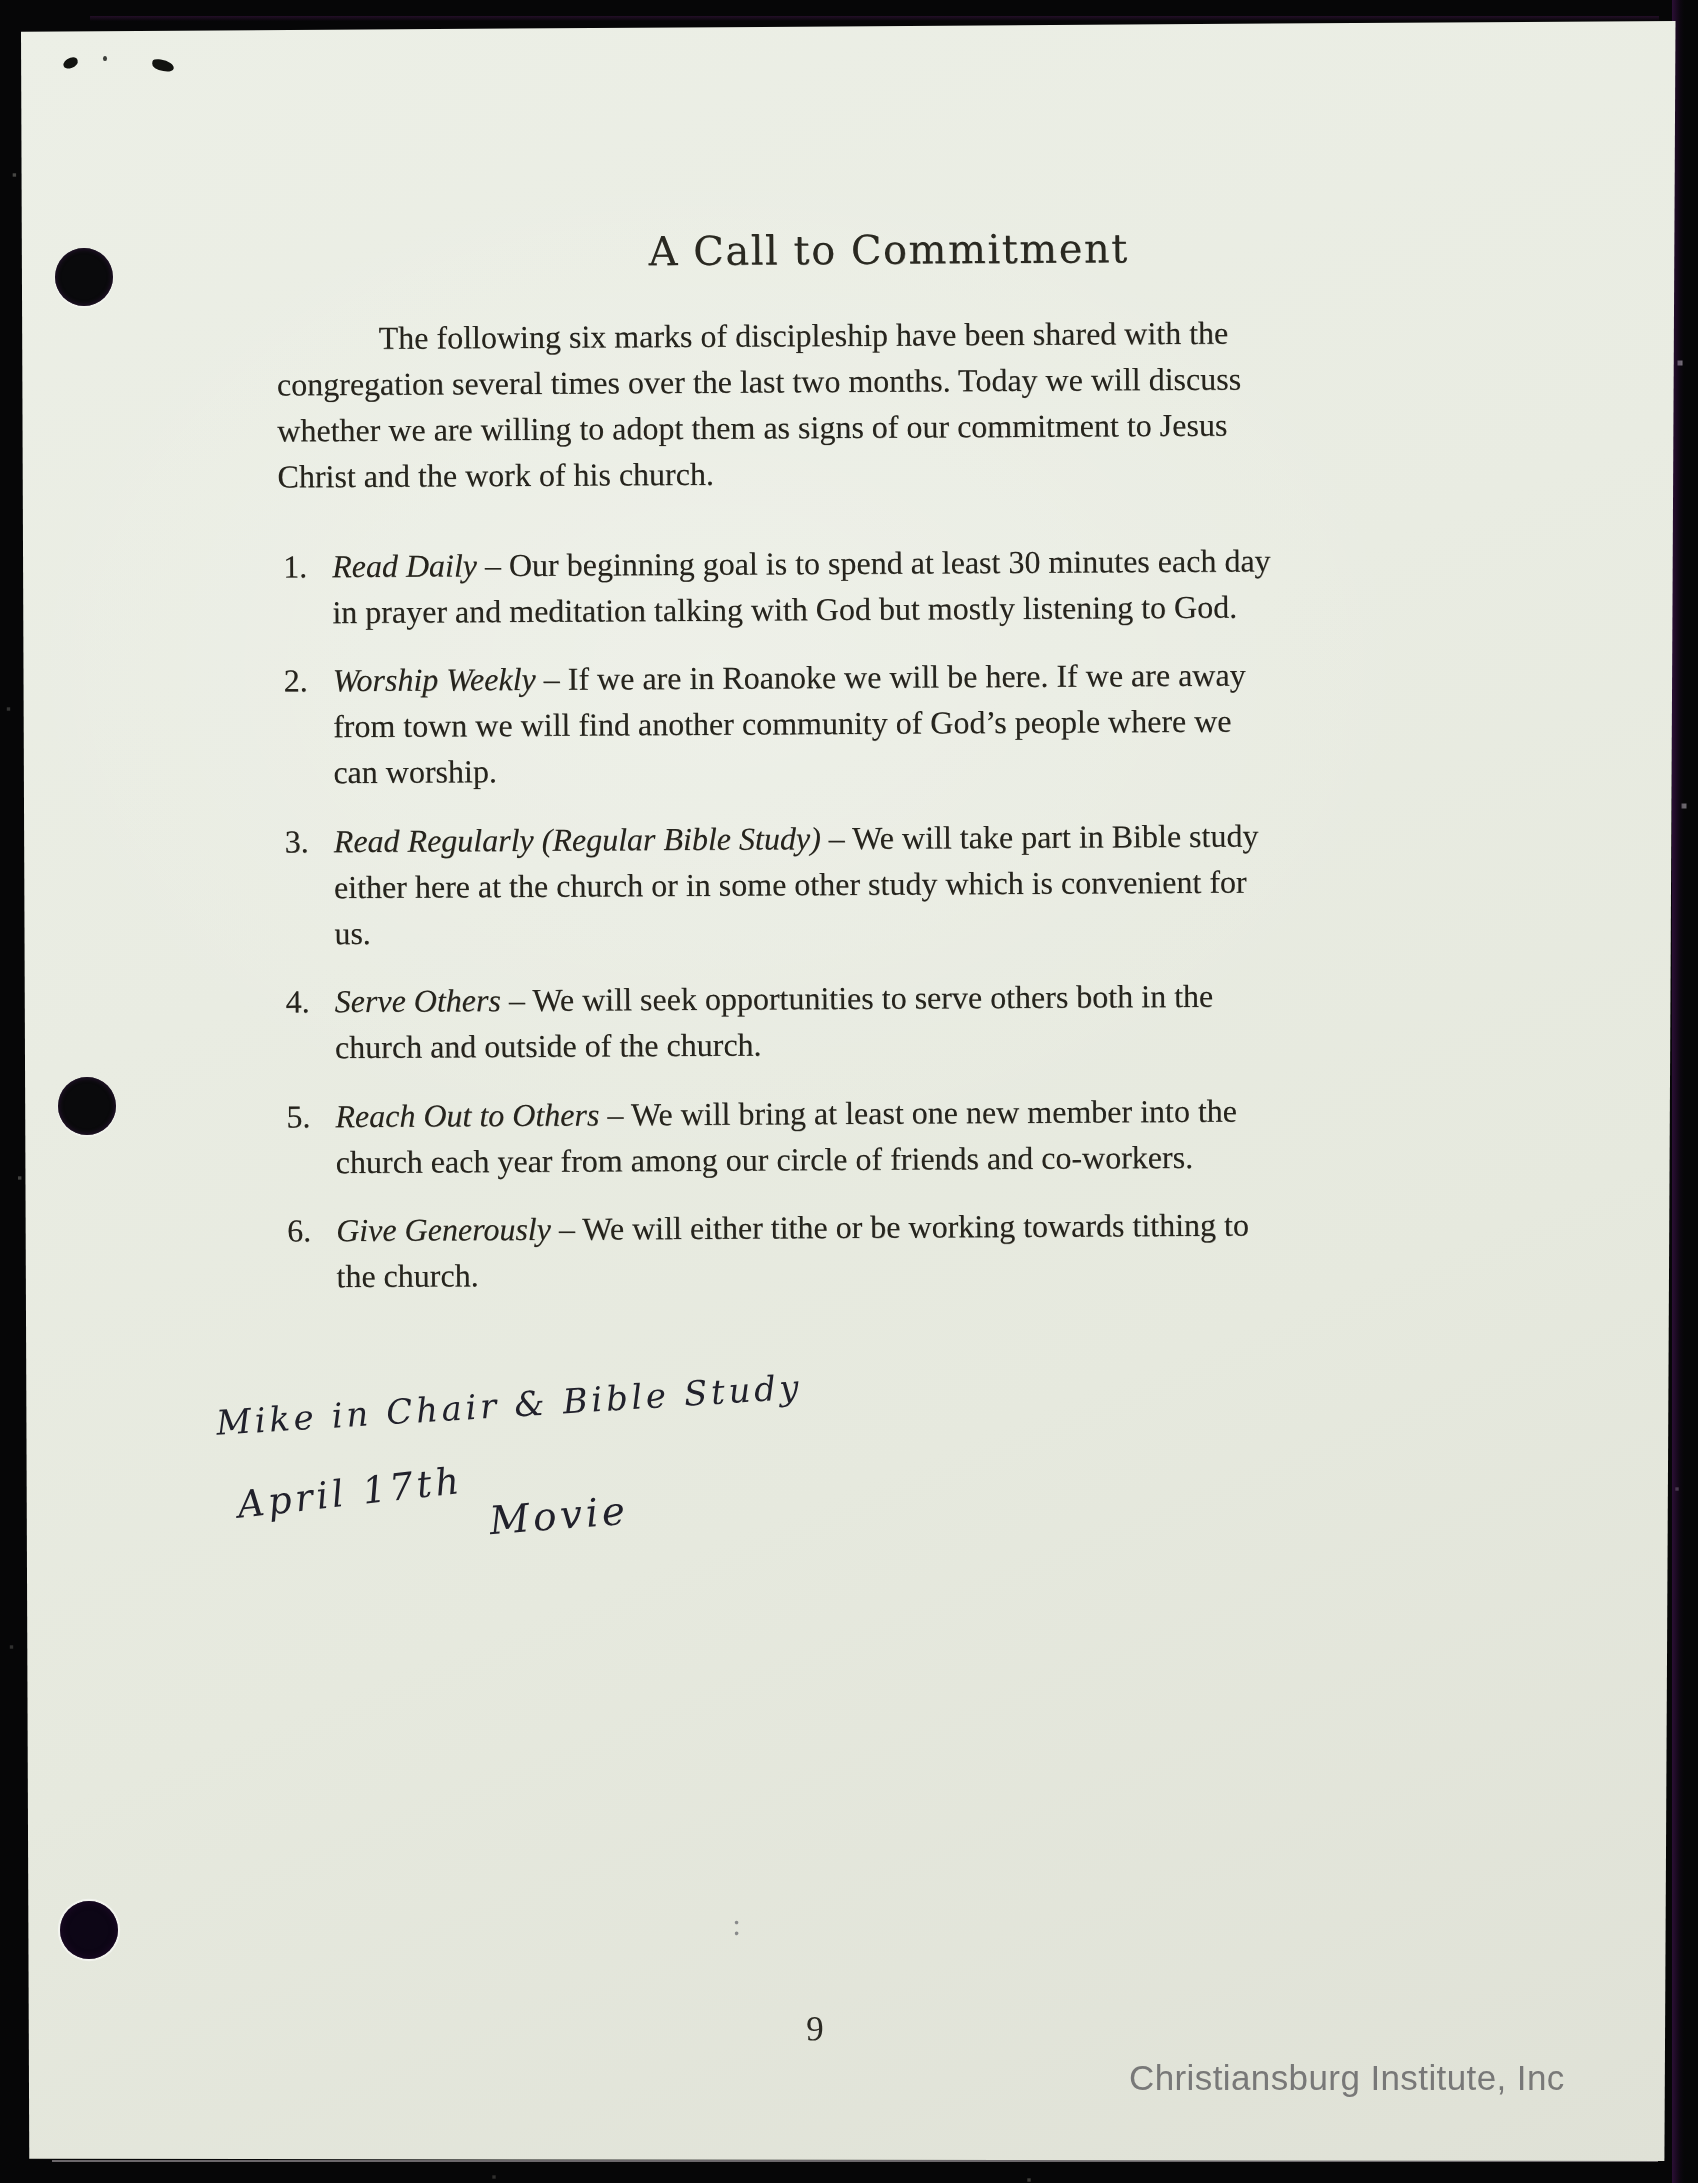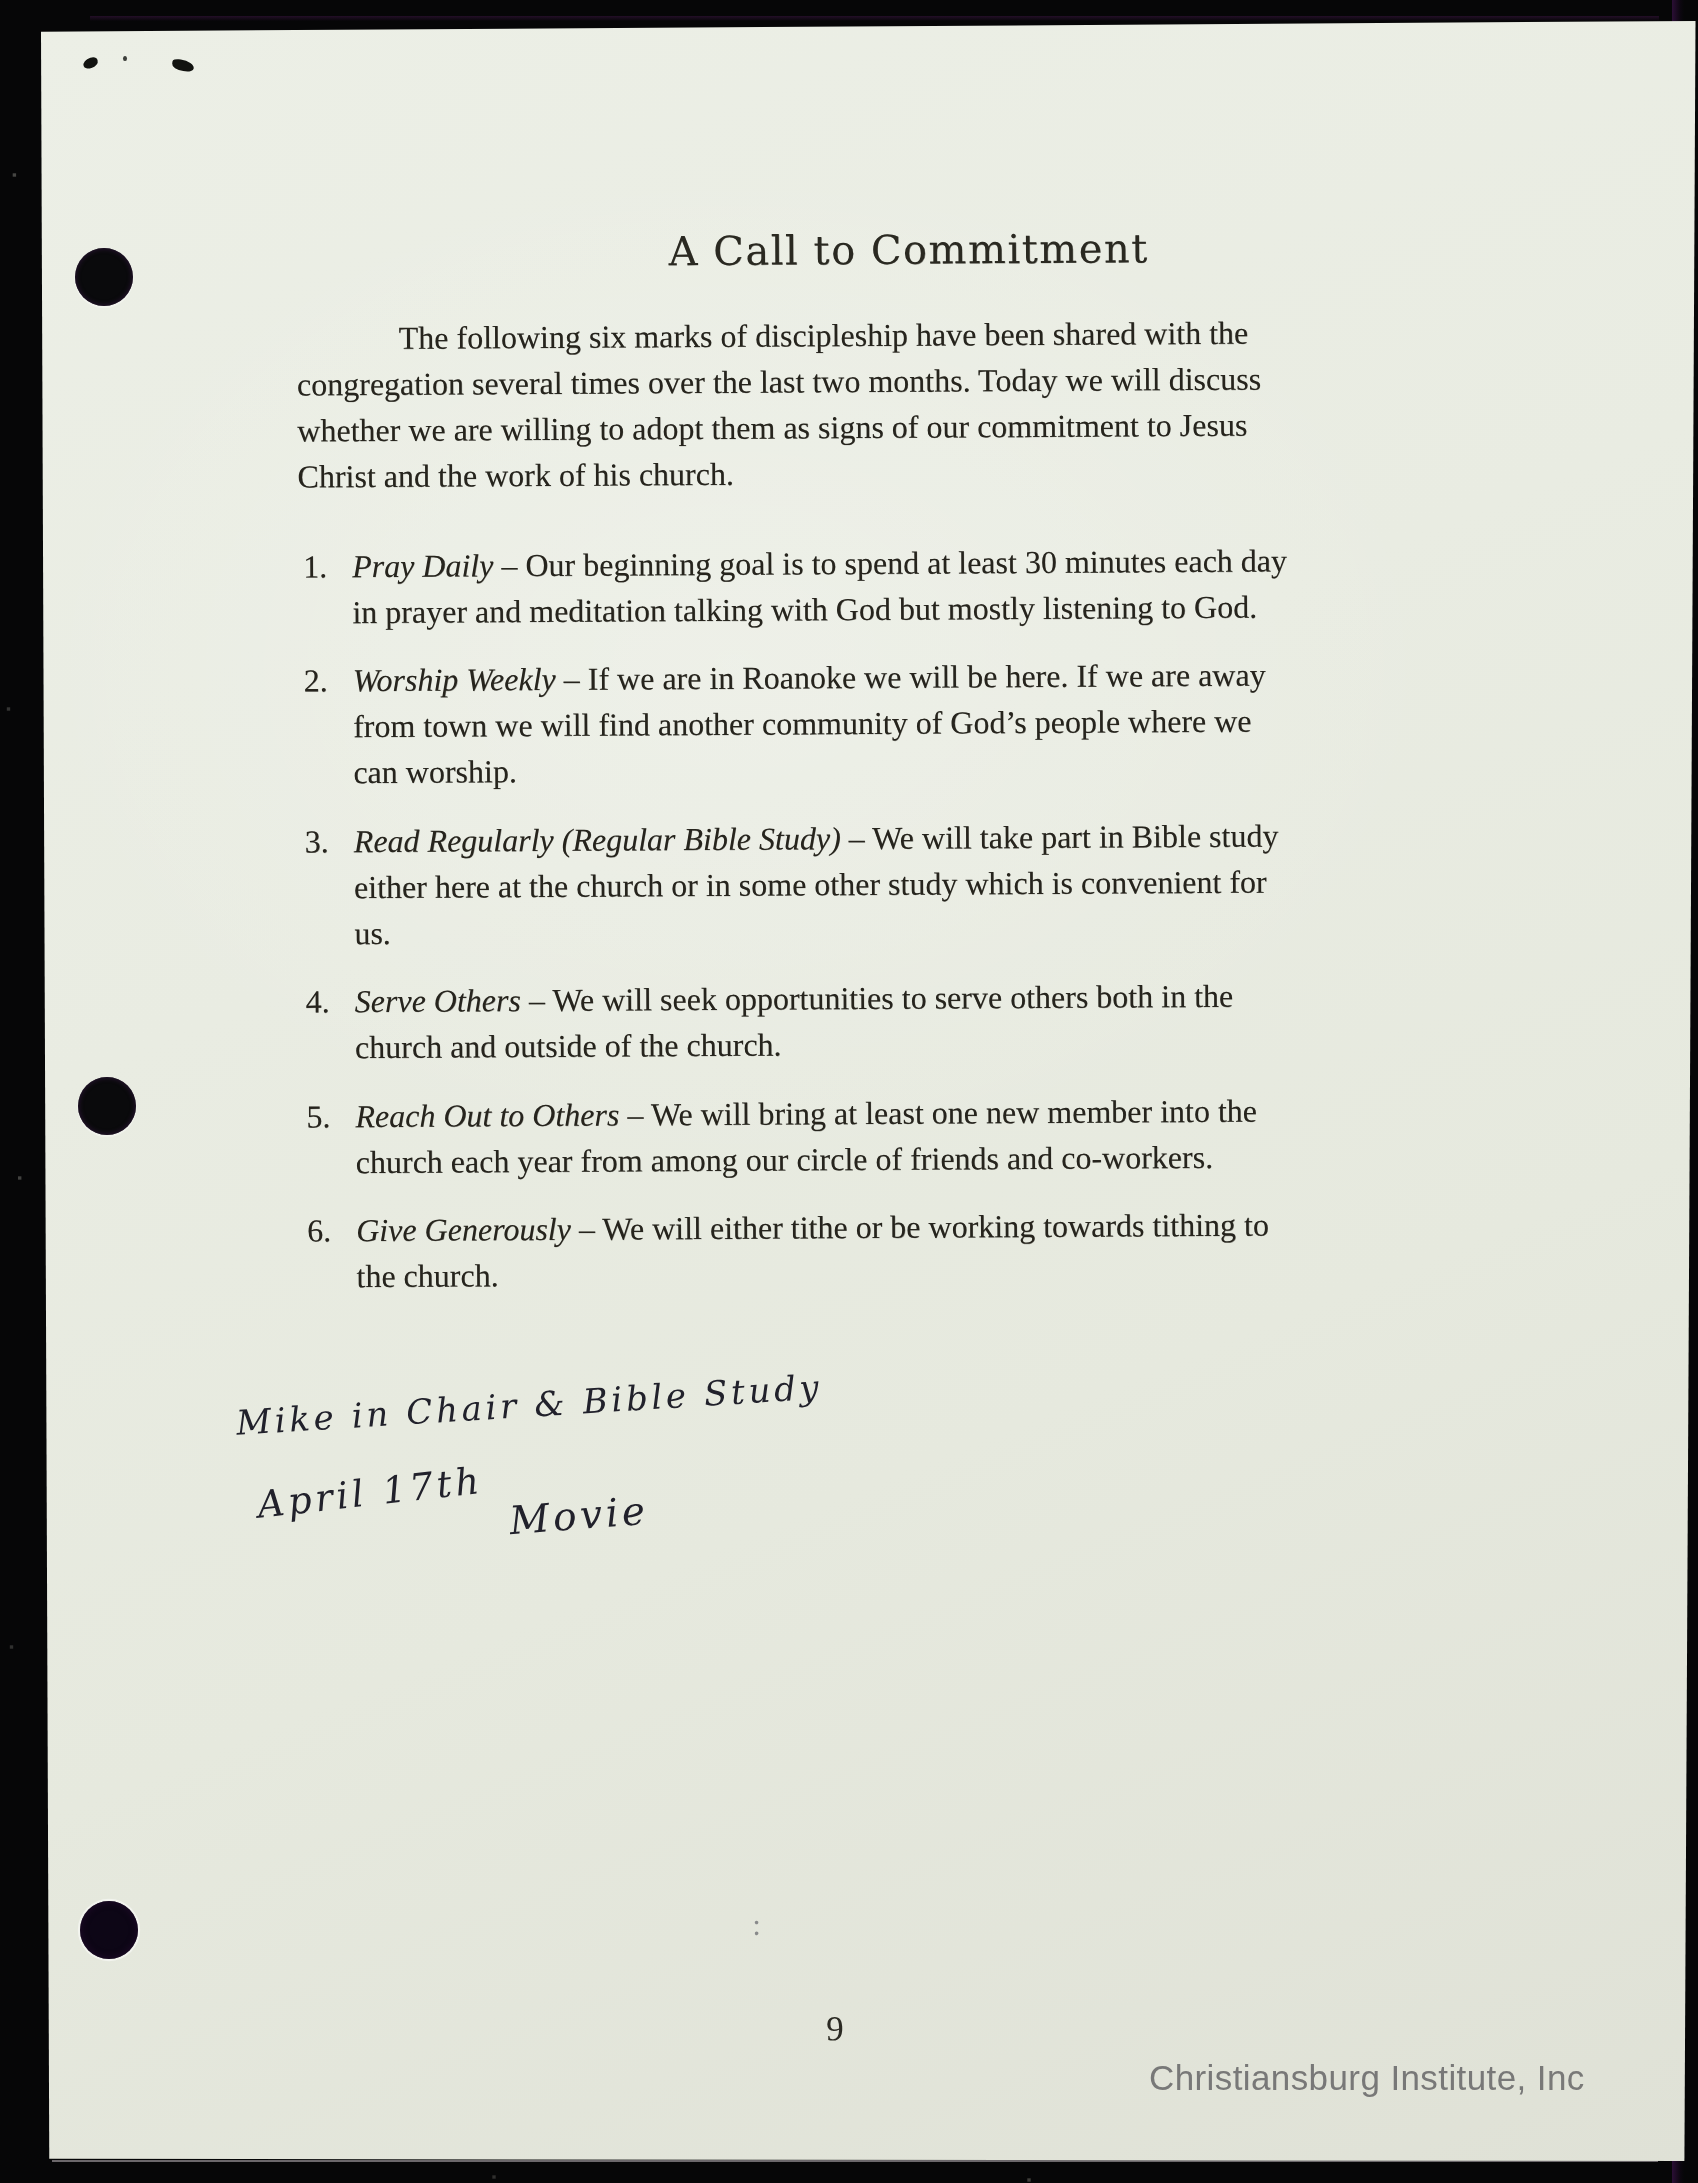--- a/index.html
+++ b/index.html
@@ -54,21 +54,21 @@
   .edge-glint-bottom {
     position: absolute;
     top: 2160px;
     left: 52px;
     width: 1606px;
     height: 2.2px;
     background: rgba(248,238,244,0.42);
   }
   .paper {
     position: absolute;
-    left: 39px;
+    left: 19px;
     top: 21px;
     width: 1657px;
     height: 2141px;
     background:
       radial-gradient(ellipse 1046px 747px at 42% 30%, rgba(255,255,255,0.20), rgba(255,255,255,0) 70%),
       linear-gradient(158deg, #ecefe6 0%, #e9ece2 38%, #e6e9de 64%, #dfe1d6 100%);
     clip-path: polygon(0.12% 0.5%, 99.97% 0%, 99.3% 99.95%, 0.62% 99.85%);
   }
   .print-layer {
     position: absolute;
@@ -233,21 +233,21 @@
 
       <h1 class="page-title">A Call to Commitment</h1>
 
       <p class="intro">The following six marks of discipleship have been shared with the
 congregation several times over the last two months. Today we will discuss
 whether we are willing to adopt them as signs of our commitment to Jesus
 Christ and the work of his church.</p>
 
       <ol class="marks-list">
         <li>
-          <span class="num">1.</span><span class="lead">Pray Daily</span><span class="rest"> – Our beginning goal is to spend at least 30 minutes each day
+          <span class="num">1.</span><span class="lead">Read Daily</span><span class="rest"> – Our beginning goal is to spend at least 30 minutes each day
 in prayer and meditation talking with God but mostly listening to God.</span>
         </li>
         <li>
           <span class="num">2.</span><span class="lead">Worship Weekly</span><span class="rest"> – If we are in Roanoke we will be here. If we are away
 from town we will find another community of God’s people where we
 can worship.</span>
         </li>
         <li>
           <span class="num">3.</span><span class="lead">Read Regularly (Regular Bible Study)</span><span class="rest"> – We will take part in Bible study
 either here at the church or in some other study which is convenient for

